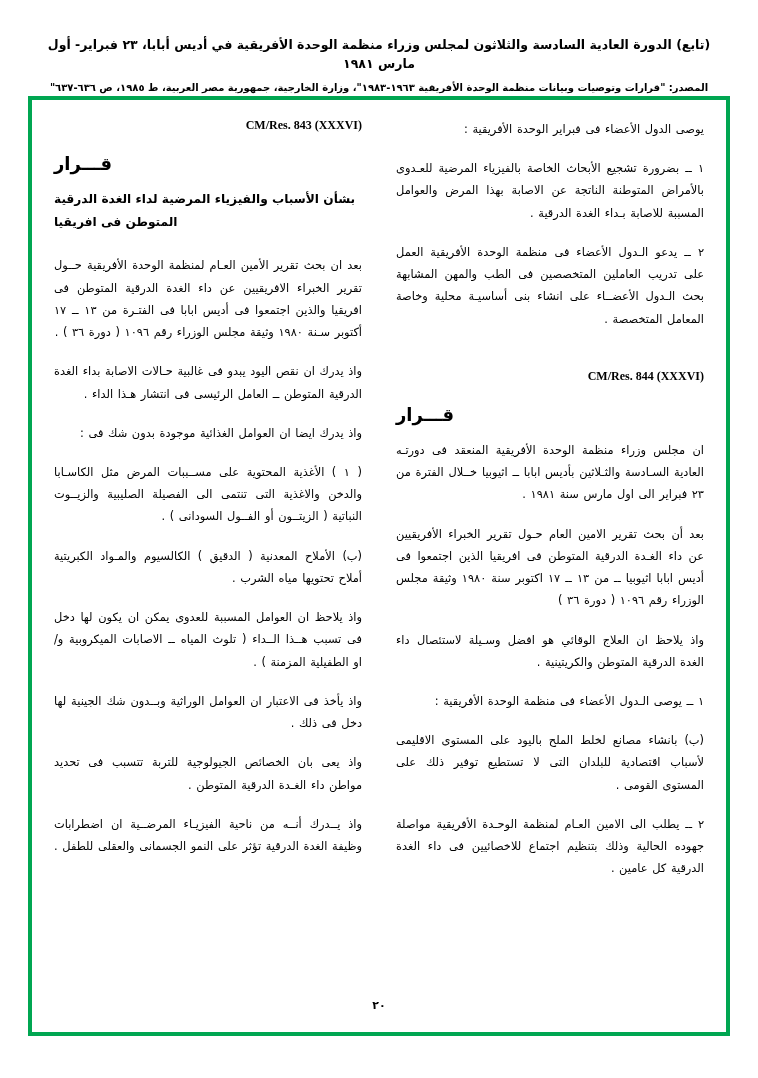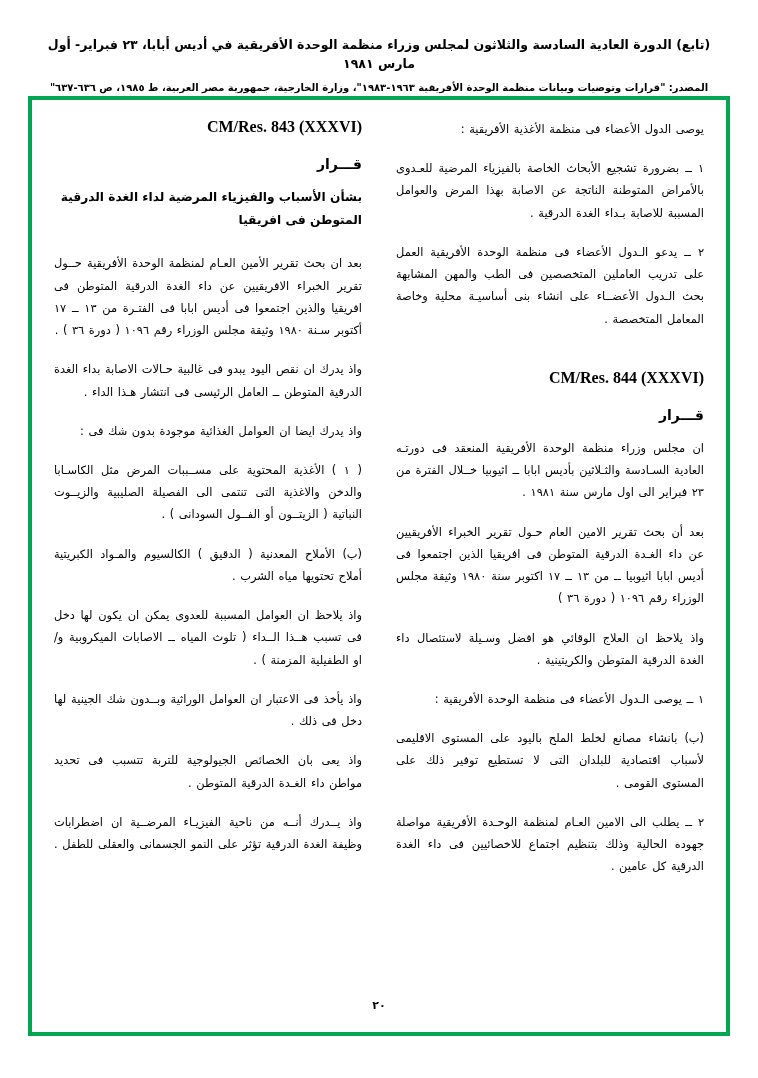--- a/index.html
+++ b/index.html
@@ -73,38 +73,38 @@
   
   .para {
     font-size: 11.4px;
     line-height: 1.95;
     text-align: justify;
     text-justify: inter-word;
     margin: 0 0 17px 0;
     word-spacing: 1px;
   }
   .res-id {
-    font-size: 16px;
+    font-size: 12px;
     font-weight: bold;
     direction: ltr;
     text-align: right;
     margin: 0 0 20px 0;
     font-family: "Liberation Serif", "DejaVu Serif", serif;
   }
   .qarar {
-    font-size: 14px;
+    font-size: 18px;
     font-weight: bold;
-    text-align: right;
+    text-align: left;
     letter-spacing: 3px;
     margin: 0 0 14px 0;
   }
   .res-title {
     font-size: 12.2px;
     font-weight: bold;
-    text-align: right;
+    text-align: left;
     line-height: 1.9;
     margin: 0 0 20px 0;
   }
   .gap-lg { height: 22px; }
   
   .footer {
     position: absolute;
     bottom: 22px;
     left: 0;
     right: 0;
@@ -120,21 +120,21 @@
 
   <div class="header">
     <div class="header-title">(تابع) الدورة العادية السادسة والثلاثون لمجلس وزراء منظمة الوحدة الأفريقية في أديس أبابا، ٢٣ فبراير- أول مارس ١٩٨١</div>
     <div class="header-source">المصدر: "قرارات وتوصيات وبيانات منظمة الوحدة الأفريقية ١٩٦٣-١٩٨٣"، وزارة الخارجية، جمهورية مصر العربية، ط ١٩٨٥، ص ٦٣٦-٦٣٧"</div>
   </div>
 
   <div class="frame"></div>
 
   <div class="columns">
     <div class="col" id="col-right">
-        <div class="para">يوصى الدول الأعضاء فى منظمة الأغذية الأفريقية :</div>
+        <div class="para">يوصى الدول الأعضاء فى فبراير الوحدة الأفريقية :</div>
         <div class="para">١ ــ بضرورة تشجيع الأبحاث الخاصة بالفيزياء المرضية للعـدوى بالأمراض المتوطنة الناتجة عن الاصابة بهذا المرض والعوامل المسببة للاصابة بـداء الغدة الدرقية .</div>
         <div class="para">٢ ــ يدعو الـدول الأعضاء فى منظمة الوحدة الأفريقية العمل على تدريب العاملين المتخصصين فى الطب والمهن المشابهة بحث الـدول الأعضــاء على انشاء بنى أساسيـة محلية وخاصة المعامل المتخصصة .</div>
         <div class="gap-lg"></div>
         <div class="res-id">CM/Res. 844 (XXXVI)</div>
         <div class="qarar">قـــرار</div>
         <div class="para">ان مجلس وزراء منظمة الوحدة الأفريقية المنعقد فى دورتـه العادية السـادسة والثـلاثين بأديس ابابا ــ اثيوبيا خــلال الفترة من ٢٣ فبراير الى اول مارس سنة ١٩٨١ .</div>
         <div class="para">بعد أن بحث تقرير الامين العام حـول تقرير الخبراء الأفريقيين عن داء الغـدة الدرقية المتوطن فى افريقيا الذين اجتمعوا فى أديس ابابا اثيوبيا ــ من ١٣ ــ ١٧ اكتوبر سنة ١٩٨٠ وثيقة مجلس الوزراء رقم ١٠٩٦ ( دورة ٣٦ )</div>
         <div class="para">واذ يلاحظ ان العلاج الوقائي هو افضل وسـيلة لاستئصال داء الغدة الدرقية المتوطن والكريتينية .</div>
         <div class="para">١ ــ يوصى الـدول الأعضاء فى منظمة الوحدة الأفريقية :</div>
         <div class="para">(ب) بانشاء مصانع لخلط الملح باليود على المستوى الاقليمى لأسباب اقتصادية للبلدان التى لا تستطيع توفير ذلك على المستوى القومى .</div>

